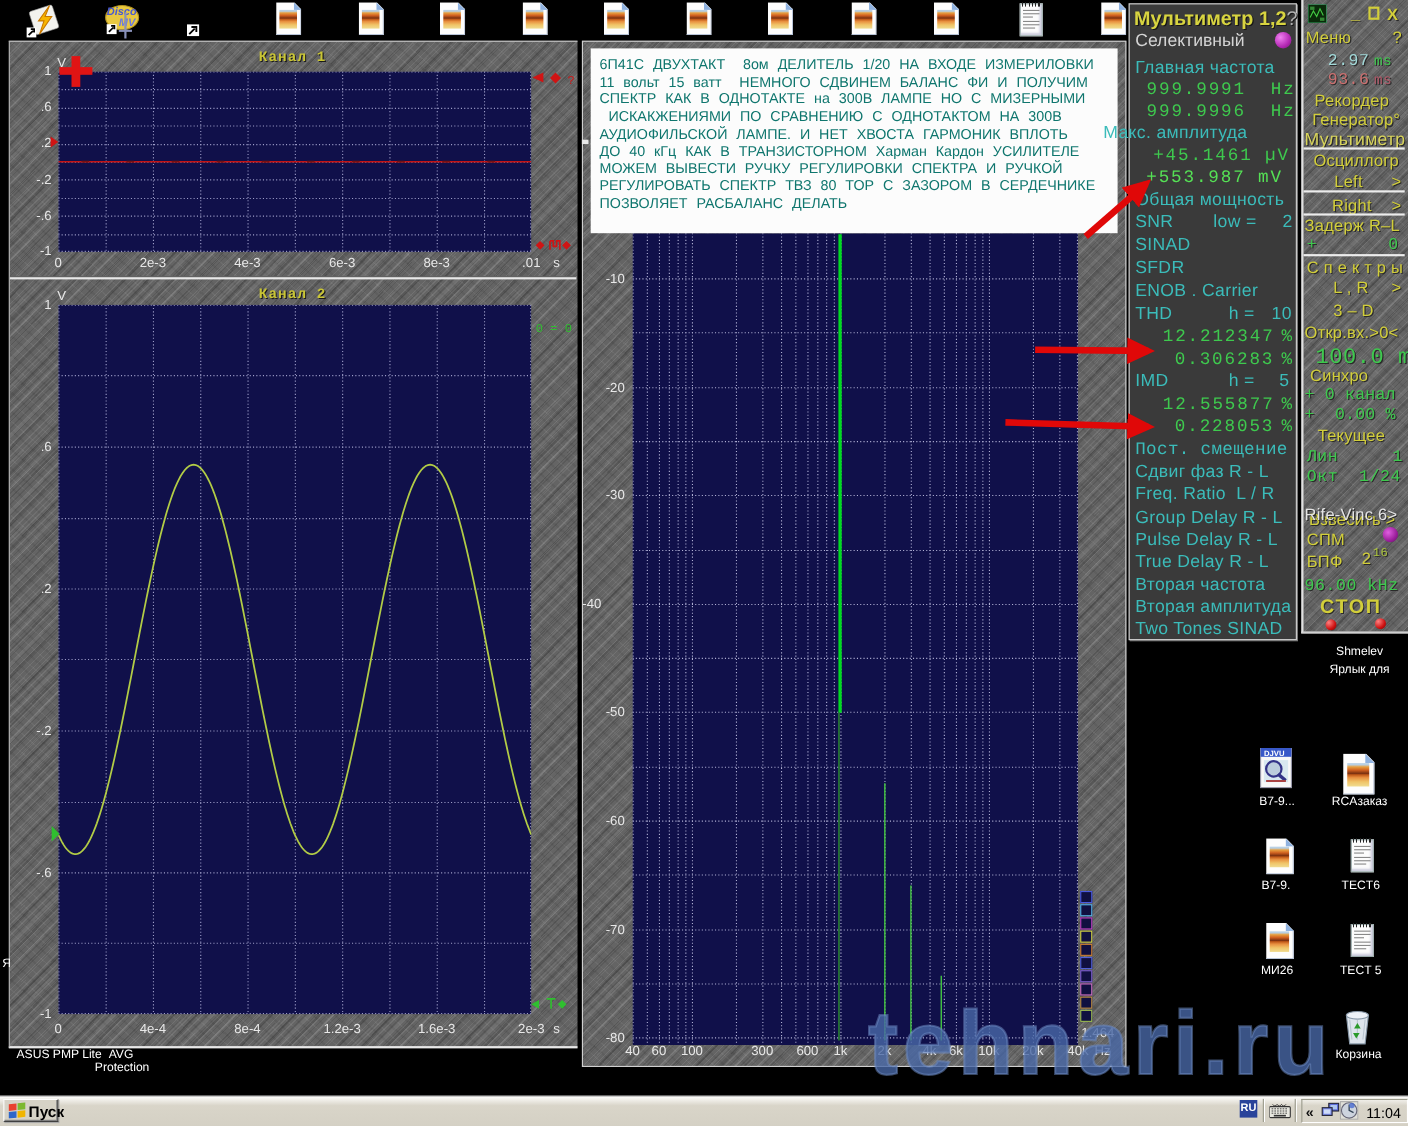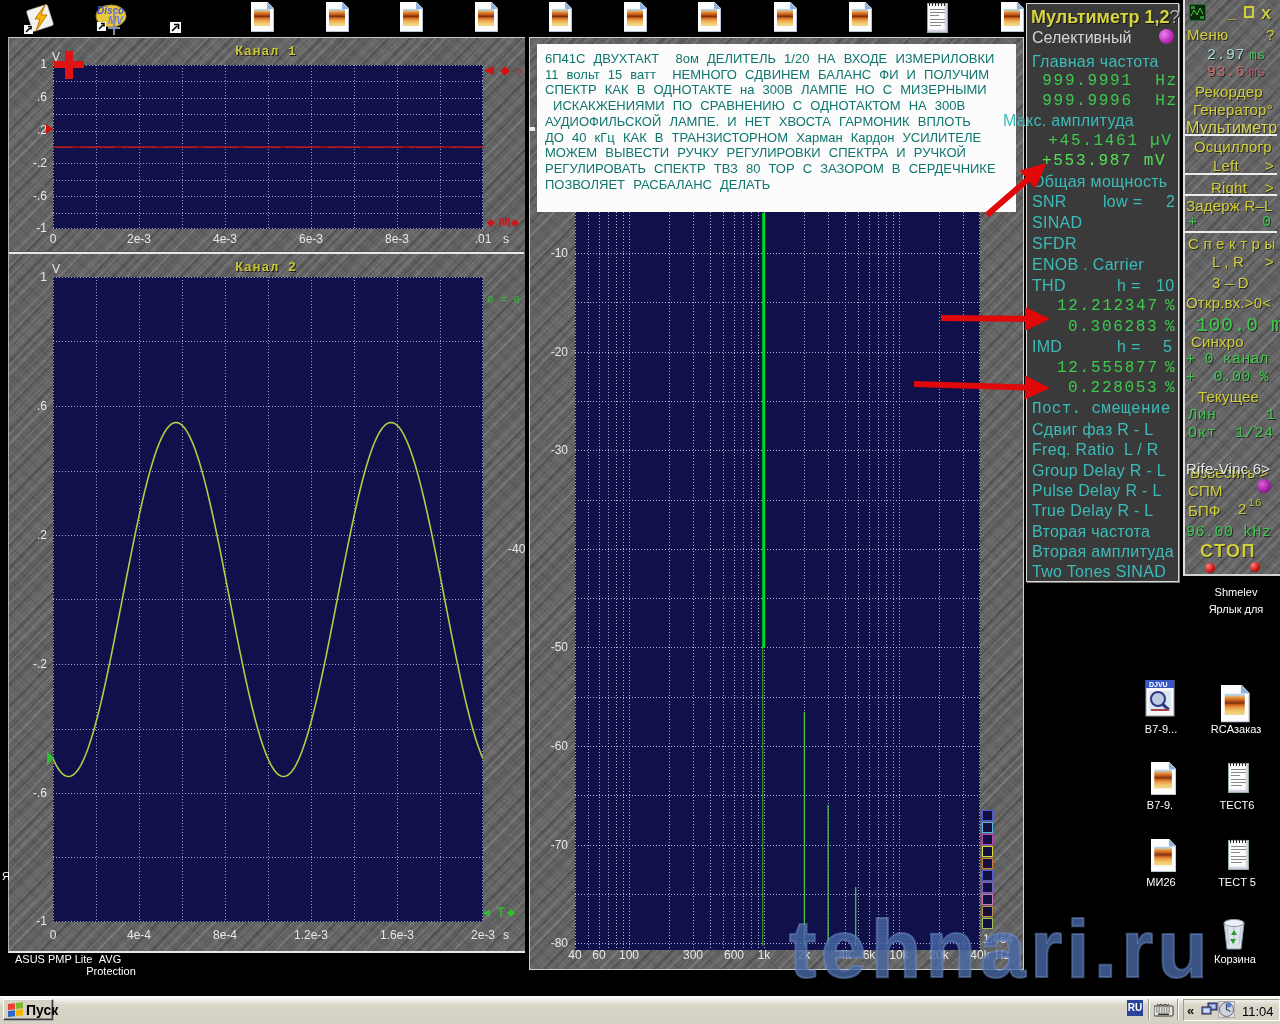--- a/index.html
+++ b/index.html
@@ -254,21 +254,21 @@
       <line x1="0" y1="731.5" x2="405" y2="731.5" stroke="#b0b0d4" stroke-width="1" stroke-dasharray="1 2"></line>
       <line x1="188.7" y1="1" x2="188.7" y2="436" stroke="#00dc20" stroke-width="3"></line>
       <line x1="187.7" y1="436" x2="187.7" y2="734" stroke="#2f9a2f" stroke-width="1.2"></line>
       <line x1="229.4" y1="500" x2="229.4" y2="734" stroke="#42c342" stroke-width="1.3"></line>
       <line x1="253.1" y1="593" x2="253.1" y2="734" stroke="#42c342" stroke-width="1.3"></line>
       <line x1="280.7" y1="675" x2="280.7" y2="734" stroke="#42c342" stroke-width="1.3"></line>
     </svg>
 <div class="wl" style="left:508px;top:247px;width:60px;text-align:right;">-10</div>
 <div class="wl" style="left:508px;top:346px;width:60px;text-align:right;">-20</div>
 <div class="wl" style="left:508px;top:444px;width:60px;text-align:right;">-30</div>
-<div class="wl" style="left:508px;top:543px;width:60px;text-align:left;">-40</div>
+<div class="wl" style="left:508px;top:543px;width:60px;text-align:center;">-40</div>
 <div class="wl" style="left:508px;top:641px;width:60px;text-align:right;">-50</div>
 <div class="wl" style="left:508px;top:740px;width:60px;text-align:right;">-60</div>
 <div class="wl" style="left:508px;top:839px;width:60px;text-align:right;">-70</div>
 <div class="wl" style="left:508px;top:937px;width:60px;text-align:right;">-80</div>
 <div class="wl" style="left:575px;top:949px;transform:translateX(-50%);">40</div>
 <div class="wl" style="left:599px;top:949px;transform:translateX(-50%);">60</div>
 <div class="wl" style="left:629px;top:949px;transform:translateX(-50%);">100</div>
 <div class="wl" style="left:693px;top:949px;transform:translateX(-50%);">300</div>
 <div class="wl" style="left:734px;top:949px;transform:translateX(-50%);">600</div>
 <div class="wl" style="left:764px;top:949px;transform:translateX(-50%);">1k</div>

